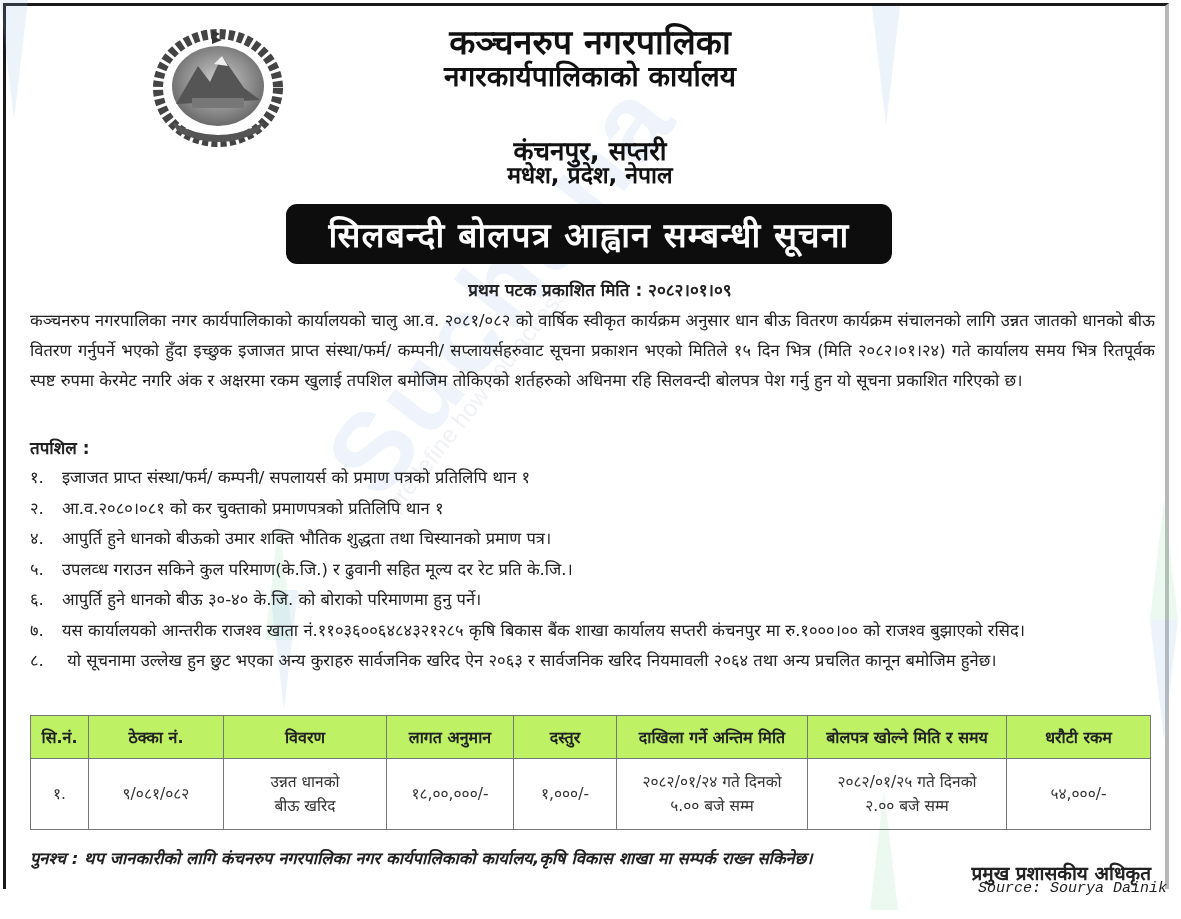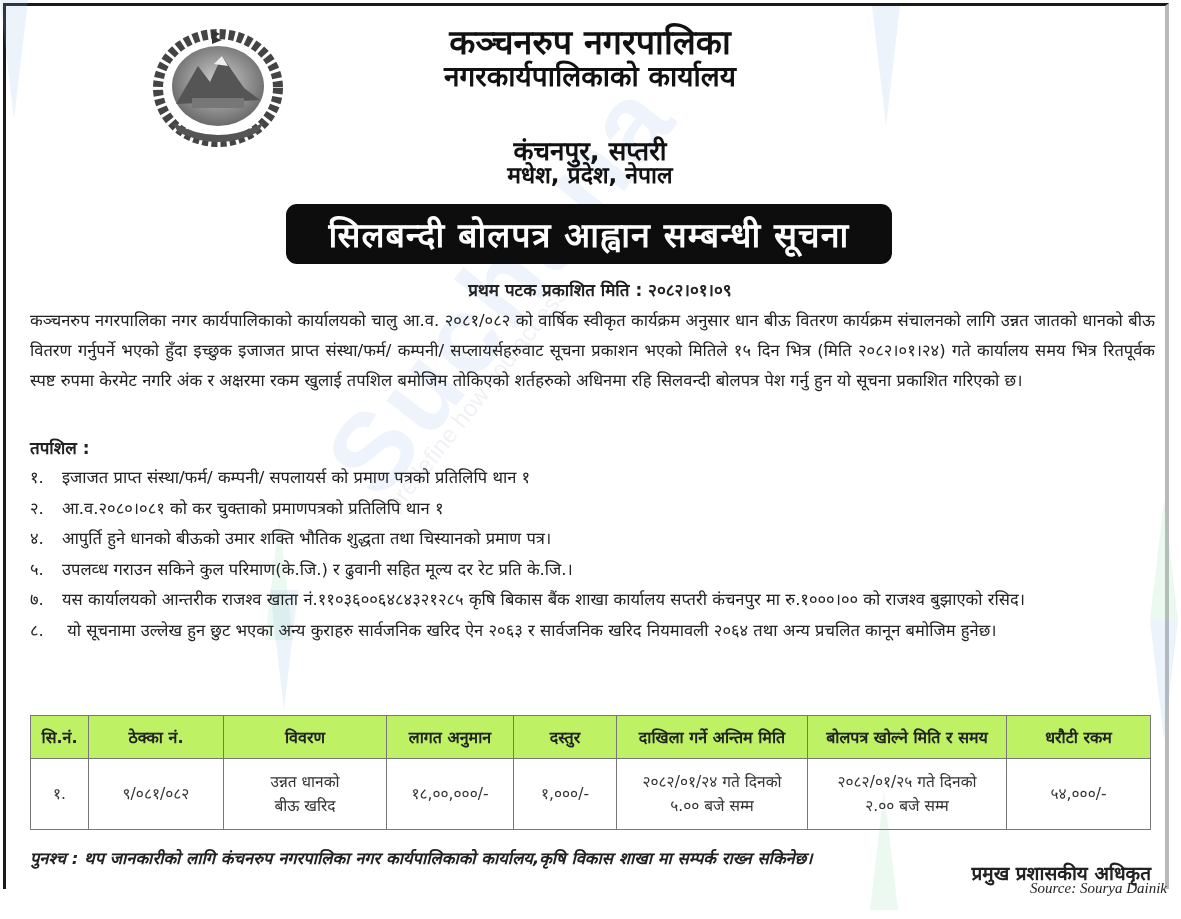--- a/index.html
+++ b/index.html
@@ -45,21 +45,21 @@
 
     table.tender {
       position: absolute; left: 30px; top: 715px; width: 1121px; border-collapse: collapse;
       font-size: 15.5px; color: #333;
     }
     table.tender th, table.tender td { border: 1.5px solid #777; text-align: center; }
     table.tender th { background: #bef264; height: 40px; font-weight: bold; font-size: 16px; color: #222; }
     table.tender td { height: 68px; line-height: 24px; }
     .postscript { position: absolute; left: 30px; top: 846px; font-size: 16.5px; font-style: italic; font-weight: bold; color: #222; }
     .signatory { position: absolute; right: 30px; top: 860px; font-size: 19px; font-weight: bold; color: #222; }
-    .source { position: absolute; right: 14px; top: 880px; font-family: Liberation Serif, serif; font-style: italic; font-size: 15px; color: #222; margin-left: 32px; }
+    .source { position: absolute; right: 14px; top: 880px; font-family: Liberation Mono, monospace; font-style: italic; font-size: 15px; color: #222; margin-left: 32px; }
   </style>
 </head>
 <body>
 
 <div class="frame"></div>
 
 <div class="wm wm-text">Suchana</div>
 <div class="wm wm-sub">predefine how you access</div>
 <div class="wm wm-arrow-dn" style="left:872px;top:6px;"></div>
 <div class="wm wm-arrow-up" style="left:265px;top:520px;"></div>
@@ -96,20 +96,21 @@
 <div class="pubdate">प्रथम पटक प्रकाशित मिति : २०८२।०१।०९</div>
 
 <div class="para">कञ्चनरुप नगरपालिका नगर कार्यपालिकाको कार्यालयको चालु  आ.व. २०८१/०८२ को वार्षिक स्वीकृत कार्यक्रम अनुसार धान बीऊ वितरण कार्यक्रम संचालनको लागि उन्नत जातको धानको बीऊ वितरण गर्नुपर्ने भएको हुँदा इच्छुक इजाजत प्राप्त संस्था/फर्म/ कम्पनी/ सप्लायर्सहरुवाट सूचना प्रकाशन भएको मितिले १५ दिन भित्र (मिति २०८२।०१।२४) गते कार्यालय समय भित्र रितपूर्वक स्पष्ट रुपमा केरमेट नगरि अंक र अक्षरमा रकम खुलाई तपशिल बमोजिम तोकिएको शर्तहरुको अधिनमा रहि सिलवन्दी बोलपत्र पेश गर्नु हुन यो सूचना प्रकाशित गरिएको छ।</div>
 
 <div class="tapsil">तपशिल :</div>
 <ul class="items">
   <li><span class="num">१.</span><span>इजाजत प्राप्त संस्था/फर्म/ कम्पनी/ सपलायर्स को प्रमाण पत्रको प्रतिलिपि थान १</span></li>
   <li><span class="num">२.</span><span>आ.व.२०८०।०८१ को कर चुक्ताको प्रमाणपत्रको प्रतिलिपि थान १</span></li>
   <li><span class="num">४.</span><span>आपुर्ति हुने धानको बीऊको उमार शक्ति भौतिक शुद्धता तथा चिस्यानको प्रमाण पत्र।</span></li>
   <li><span class="num">५.</span><span>उपलव्ध गराउन सकिने कुल परिमाण(के.जि.) र ढुवानी सहित मूल्य दर रेट प्रति के.जि.।</span></li>
+  <li><span class="num">६.</span><span>आपुर्ति हुने धानको बीऊ ३०-४० के.जि. को बोराको परिमाणमा हुनु पर्ने।</span></li>
   <li><span class="num">७.</span><span>यस कार्यालयको आन्तरीक राजश्व खाता नं.११०३६००६४८४३२१२८५ कृषि बिकास बैंक शाखा कार्यालय सप्तरी कंचनपुर मा रु.१०००।०० को राजश्व बुझाएको रसिद।</span></li>
   <li><span class="num">८.</span><span> यो सूचनामा उल्लेख हुन छुट भएका अन्य कुराहरु सार्वजनिक खरिद ऐन २०६३ र सार्वजनिक खरिद नियमावली २०६४ तथा अन्य प्रचलित कानून बमोजिम हुनेछ।</span></li>
 </ul>
 
 <table class="tender">
   <thead>
     <tr>
       <th style="width:55px">सि.नं.</th>
       <th style="width:132px">ठेक्का नं.</th>
       <th style="width:160px">विवरण</th>

